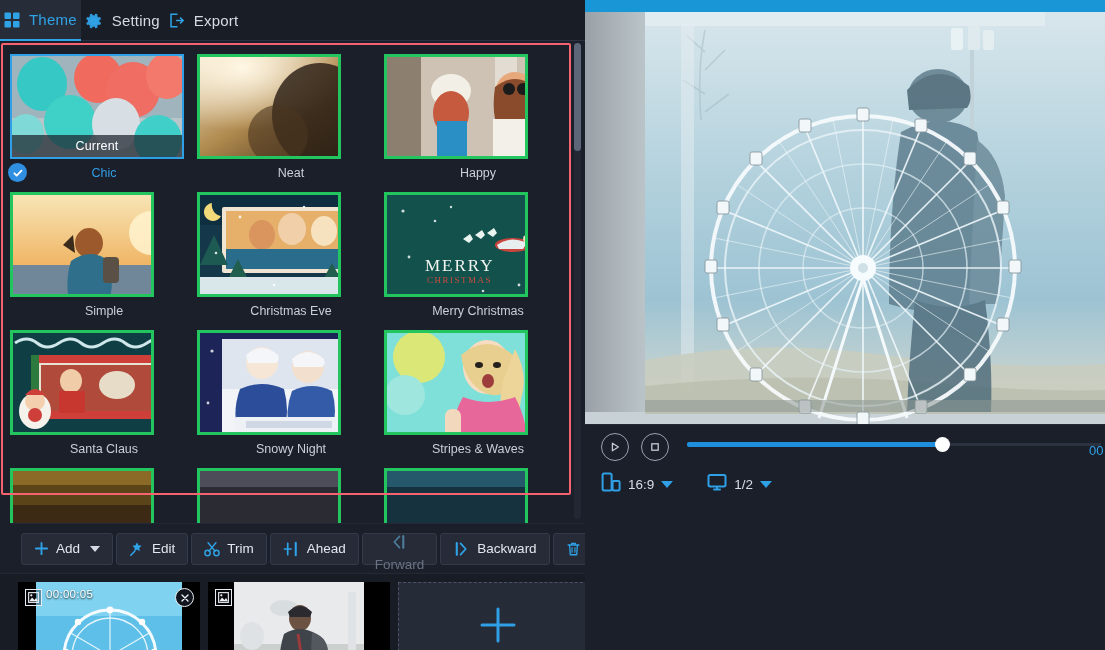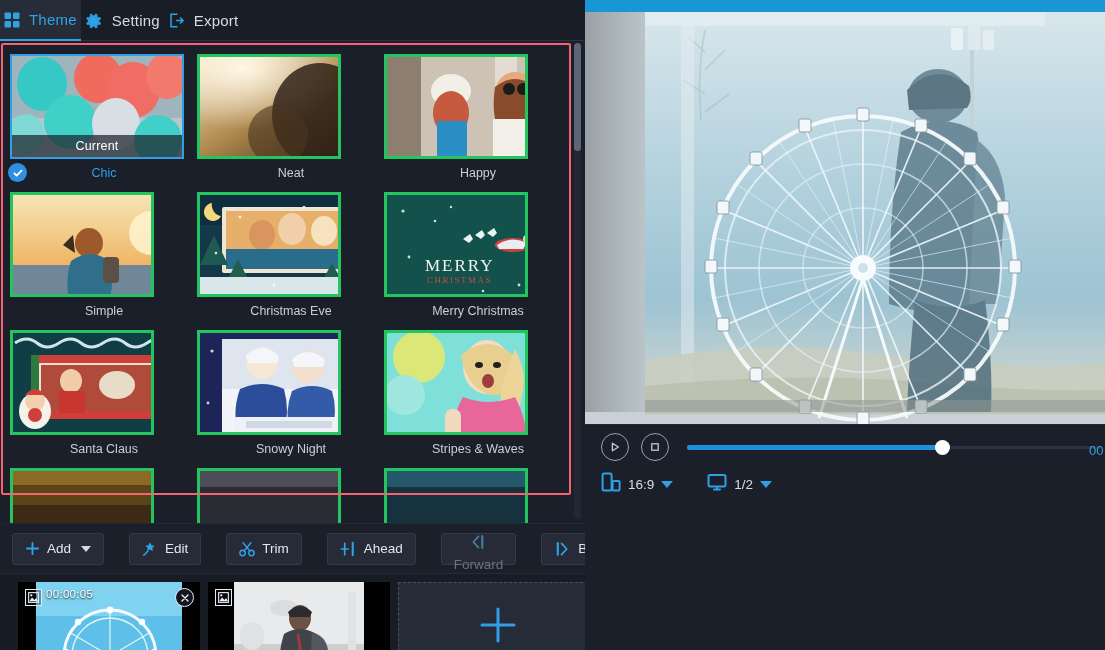--- a/index.html
+++ b/index.html
@@ -116,26 +116,26 @@
   }
   #theme-scrollbar-thumb {
     position: absolute; left: 0; top: 0;
     width: 7px; height: 108px;
     background: #5d6679;
     border-radius: 4px;
   }
 
   
   #toolbar {
-    position: absolute; left: 2px; top: 523px;
+    position: absolute; left: 11px; top: 523px;
     width: 585px; height: 50px;
     background: #1b1f2a;
     display: flex; align-items: center;
     padding-left: 10px;
-    gap: 25px;
+    gap: 3px;
     border-top: 1px solid #232836;
   }
   .tool-btn {
     height: 32px;
     background: #262b37;
     border: 1px solid #333a49;
     border-radius: 3px;
     display: flex; align-items: center; gap: 7px;
     padding: 0 12px;
     color: #e2e6ee;
@@ -215,21 +215,21 @@
     overflow: hidden;
   }
   #controls {
     position: absolute; left: 0; top: 424px;
     width: 520px; height: 98px;
     background: #1b1f2a;
     border-top: 1px solid #242936;
   }
   #transport {
     position: absolute; left: 16px; top: 8px;
-    display: flex; align-items: center; gap: 12px;
+    display: flex; align-items: flex-start; gap: 12px;
     width: 500px;
   }
   .round-btn {
     width: 28px; height: 28px; border-radius: 50%;
     border: 1.5px solid #9aa2b2;
     display: flex; align-items: center; justify-content: center;
     cursor: pointer; flex: none;
   }
   #seek-wrap {
     position: relative;

